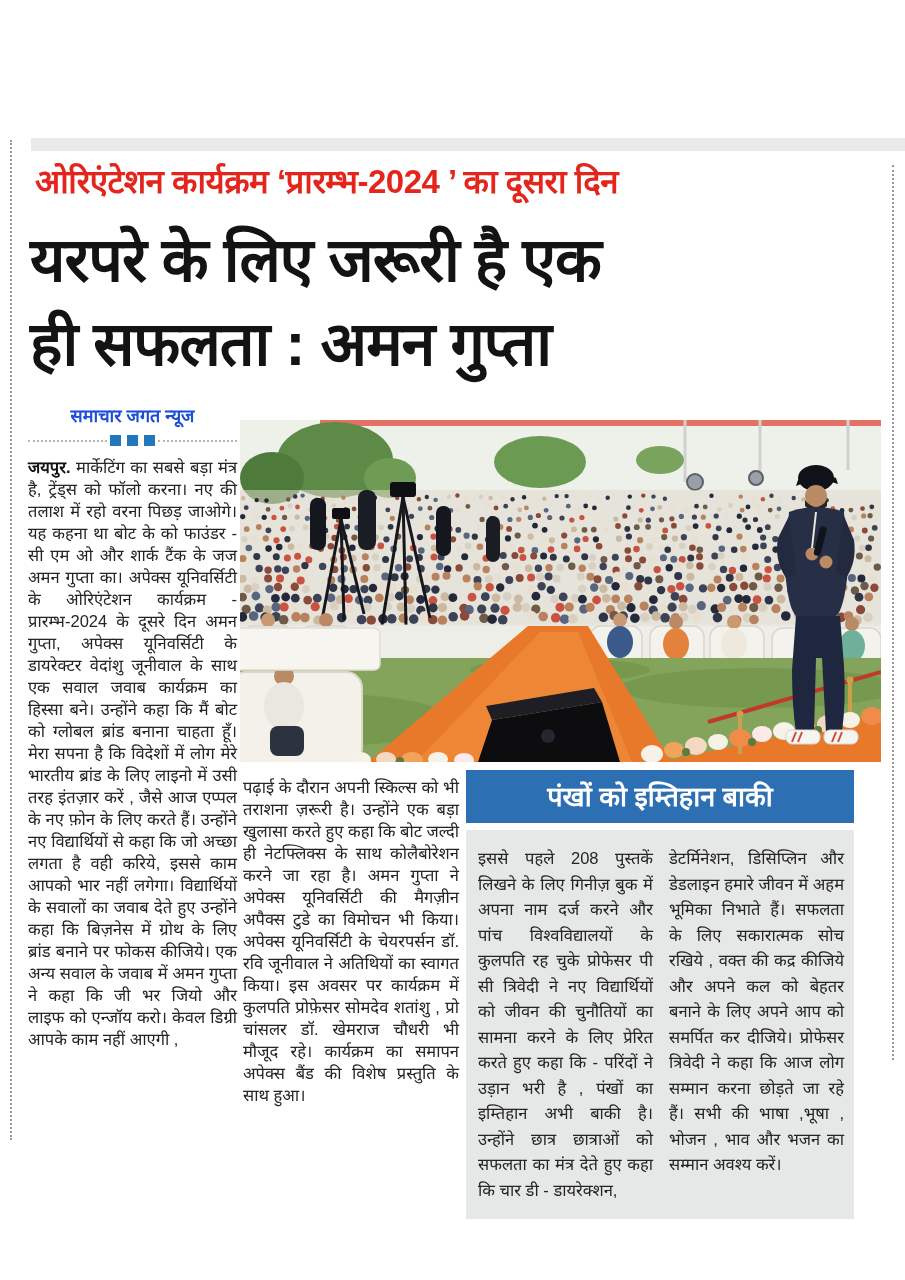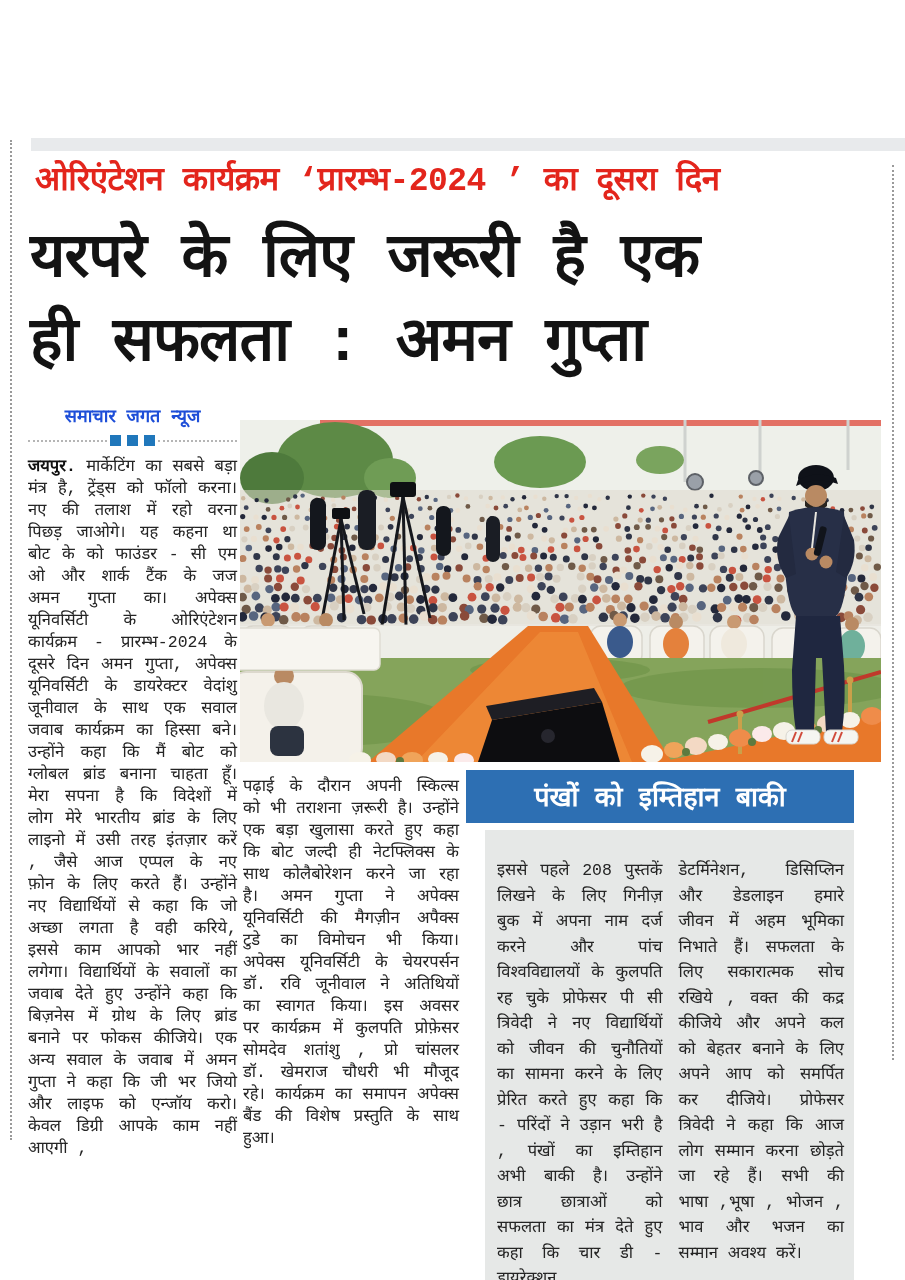--- a/index.html
+++ b/index.html
@@ -1,20 +1,20 @@
 <!DOCTYPE html>
 <html lang="hi"><head>
 <meta charset="utf-8">
 <style>
   html,body{margin:0;padding:0;background:#ffffff;}
   .page{
     position:relative;
     width:905px;height:1280px;
     background:#ffffff;
-    font-family:Liberation Mono, monospace;
+    font-family:Liberation Sans, sans-serif;
     overflow:hidden;
     color:#1c1c1c;
   }
   .rule-v{position:absolute;width:0;border-left:2px dotted #9a9a9a;}
   .rule-left{left:10px;top:140px;height:1000px;}
   .rule-right{left:892px;top:165px;height:895px;}
   .gray-bar{position:absolute;left:31px;right:0;top:138px;height:13px;background:#e8eaec;}
   .kicker{
     position:absolute;left:35px;top:162px;width:820px;
     font-size:33px;font-weight:bold;color:#e3251c;line-height:1.2;
@@ -45,22 +45,21 @@
   
   .col-mid{position:absolute;left:243px;top:776px;width:216px;}
   
   .sidebar{position:absolute;left:466px;top:770px;width:388px;}
   .sidebar-header{
     background:#2d6fb3;color:#ffffff;text-align:center;
     font-size:27px;font-weight:bold;padding:7px 0 9px 0;
   }
   .sidebar-body{
     margin-top:7px;background:#e6e8e7;display:flex;gap:16px;
-    padding:28px 10px 16px 12px;
-    margin-left:19px;
+    padding:16px 10px 16px 12px;
   }
   .sidebar-col{flex:1;font-size:16.5px;line-height:25.5px;text-align:justify;color:#242424;}
 </style>
 </head>
 <body>
 
 <div class="page">
 
   <div class="rule-v rule-left"></div>
   <div class="rule-v rule-right"></div>

